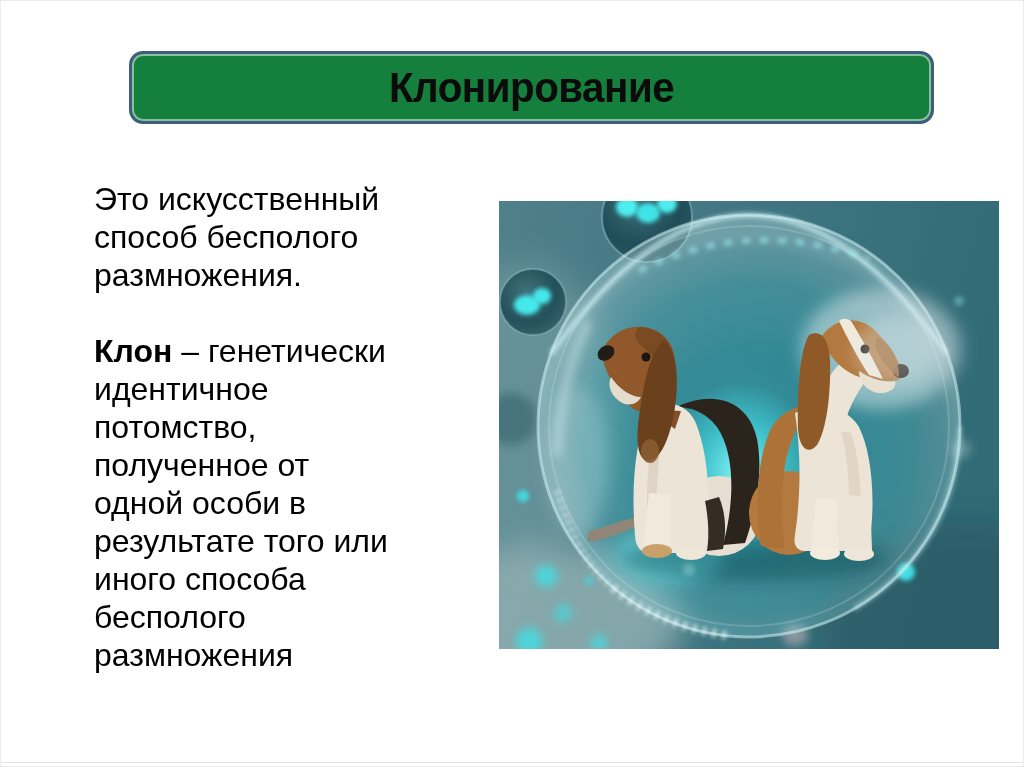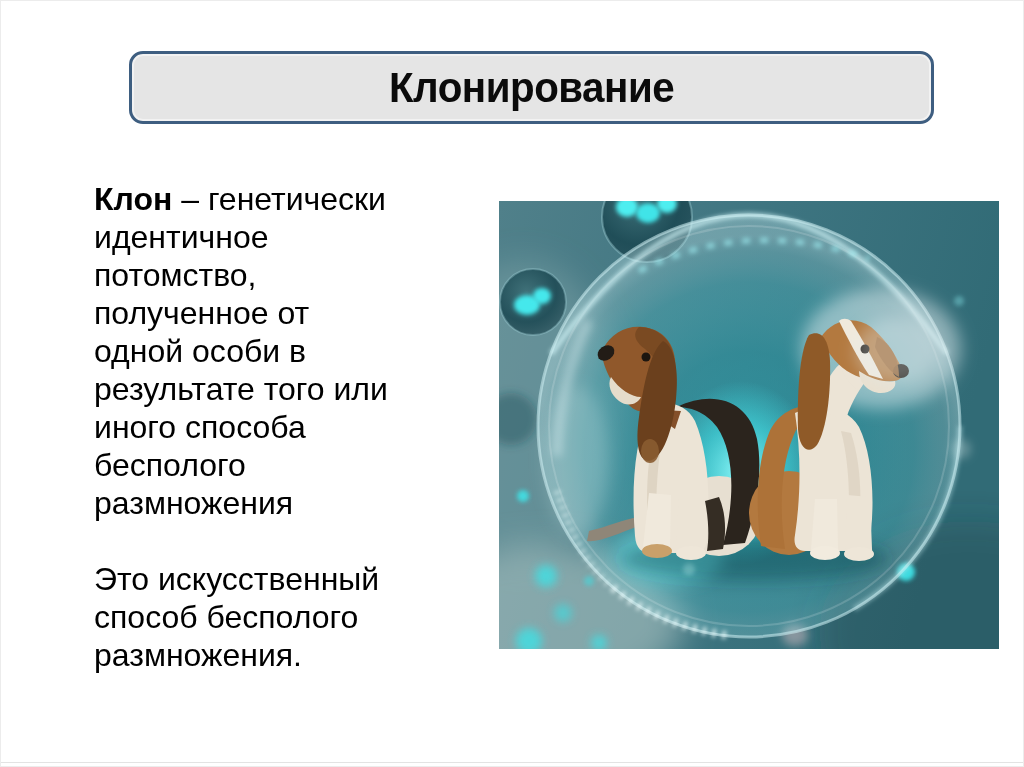--- a/index.html
+++ b/index.html
@@ -11,21 +11,21 @@
     box-sizing:border-box;
     overflow:hidden;
     font-family:"Liberation Sans","DejaVu Sans",sans-serif;
   }
   .slide::after{
     content:"";position:absolute;left:0;right:0;bottom:3px;height:1px;
     background:#e3e3e3;
   }
   .title-box{
     position:absolute;left:128px;top:50px;width:805px;height:73px;
-    background:#e5e5e5;
+    background:#15803d;
     border:3px solid #3e5e80;
     border-radius:14px;
     box-shadow:inset 0 0 0 2px rgba(255,255,255,.5);
     display:flex;align-items:center;justify-content:center;
     box-sizing:border-box;
   }
   .title-text{
     font-size:42px;font-weight:bold;color:#0b0b0b;
     letter-spacing:-0.5px;
     transform:scaleX(.96);
@@ -46,32 +46,32 @@
 </head>
 <body>
 
 <div class="slide">
 
   <div class="title-box">
     <span class="title-text">Клонирование</span>
   </div>
 
   <div class="body-text">
+    <p class="para">Это искусственный
+способ бесполого
+размножения.</p>
     <p class="para"><b>Клон</b><span> – генетически
 идентичное
 потомство,
 полученное от
 одной особи в
 результате того или
 иного способа
 бесполого
 размножения</span></p>
-    <p class="para">Это искусственный
-способ бесполого
-размножения.</p>
   </div>
 
   <figure class="photo" aria-label="Два одинаковых щенка бассет-хаунда внутри пузыря-клетки на бирюзовом фоне">
     <svg viewBox="0 0 500 448" preserveAspectRatio="none">
       <defs>
         <linearGradient id="bgGrad" x1="0%" y1="0%" x2="100%" y2="25%">
           <stop offset="0%" stop-color="#50808a"></stop>
           <stop offset="55%" stop-color="#3d7480"></stop>
           <stop offset="100%" stop-color="#316b76"></stop>
         </linearGradient>

